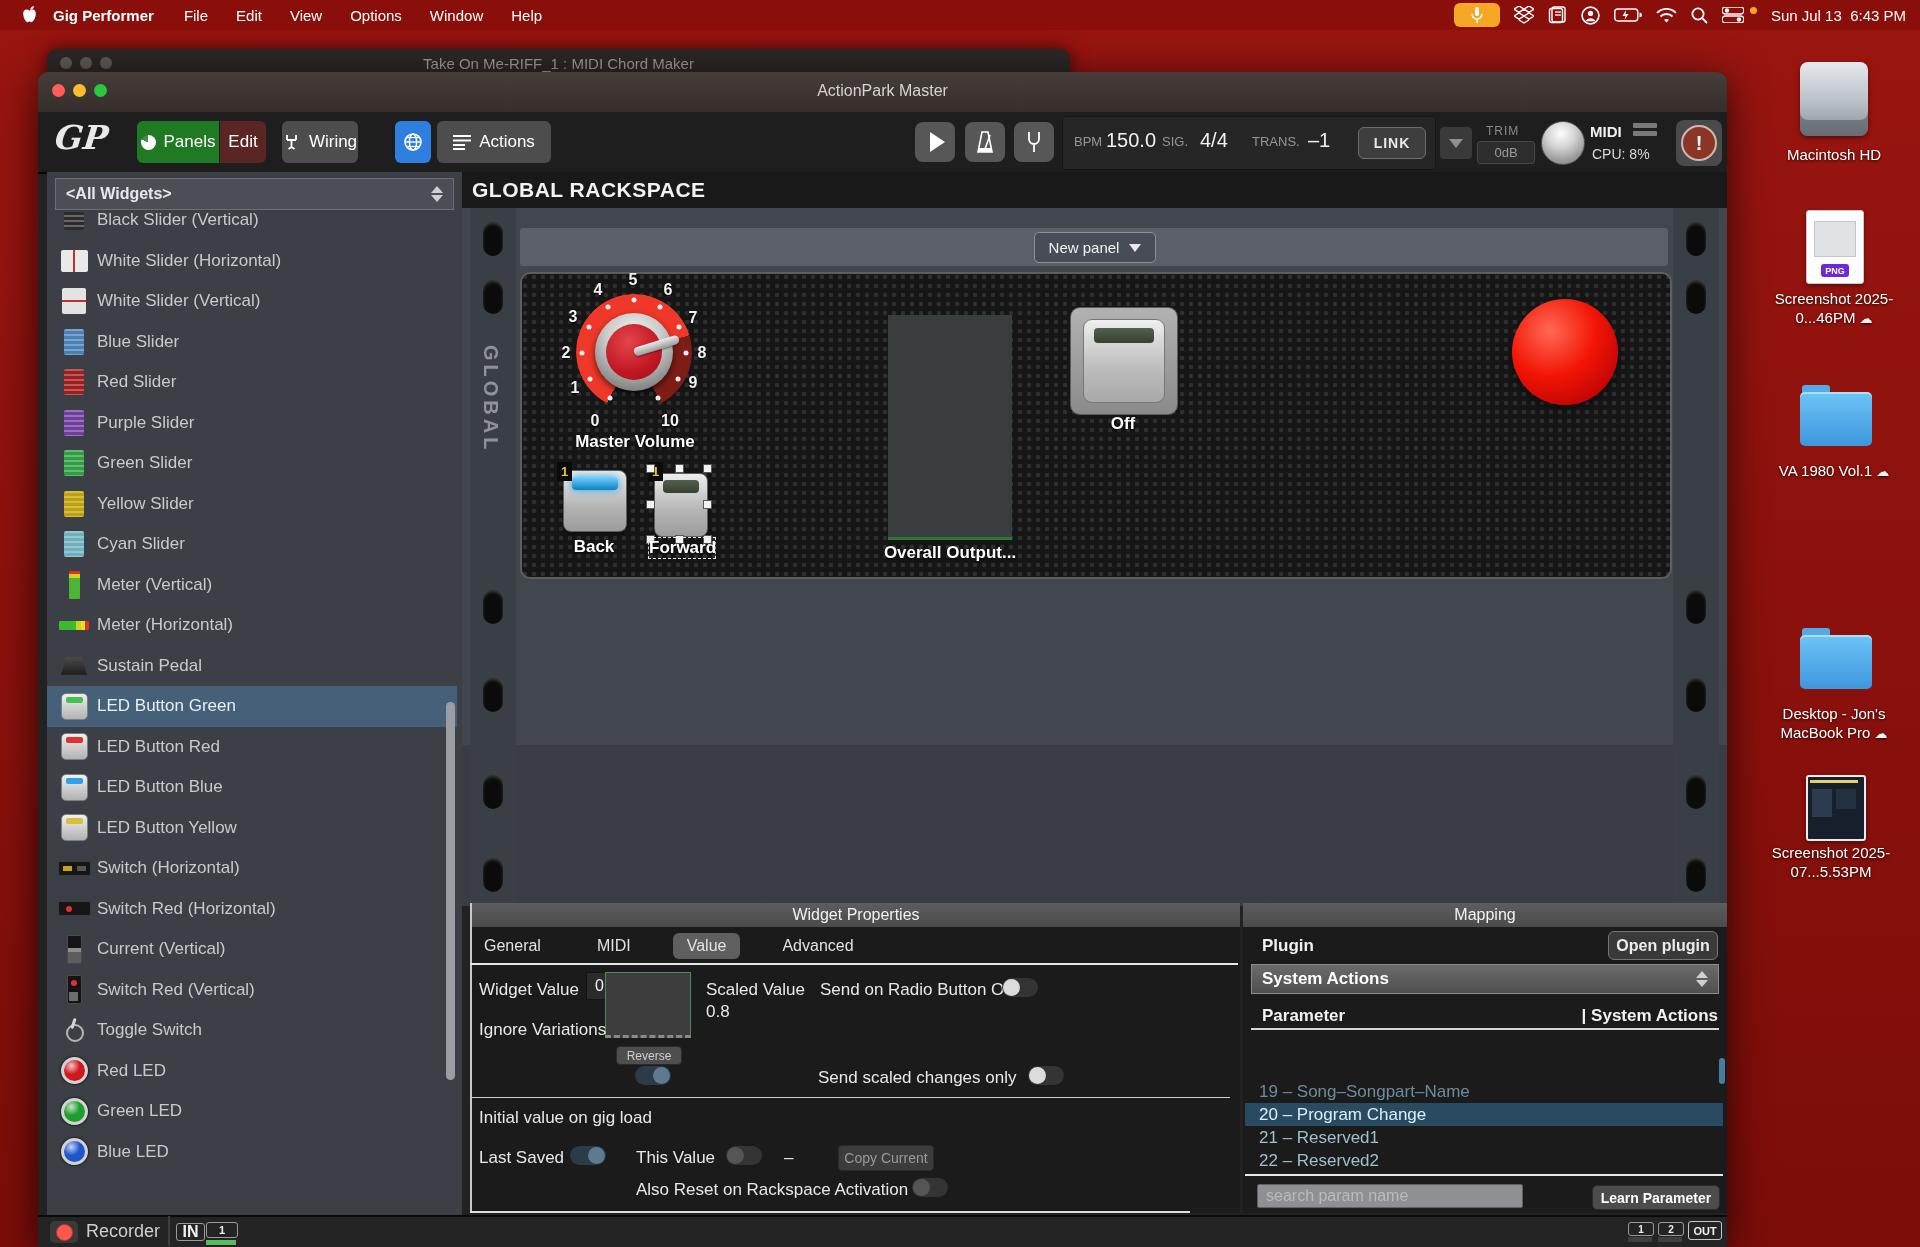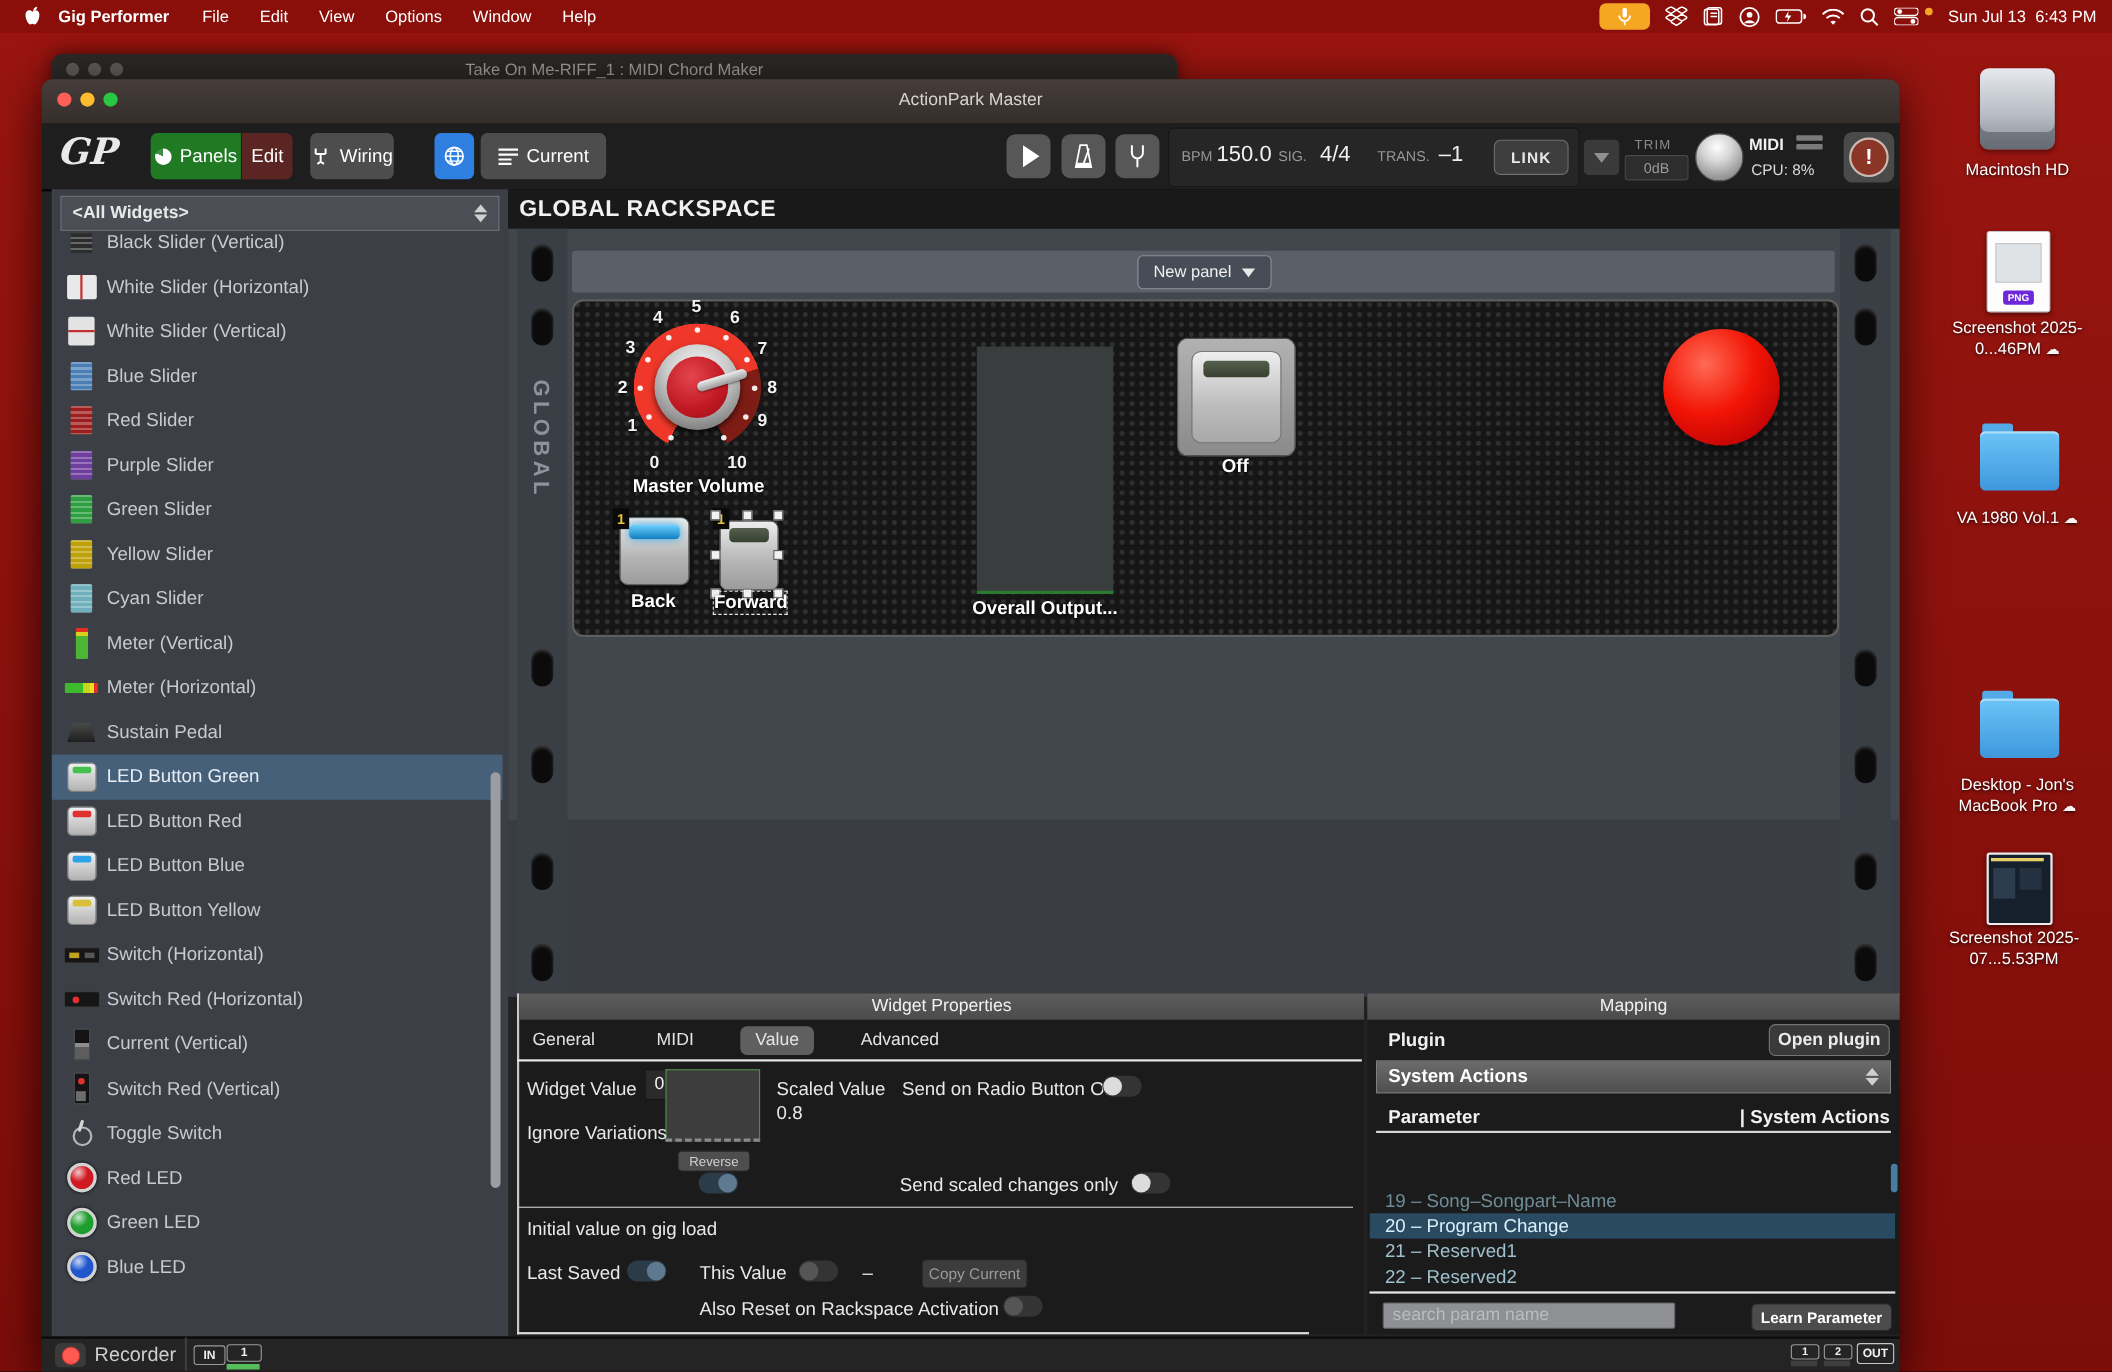--- a/index.html
+++ b/index.html
@@ -360,21 +360,21 @@
   </div>
   <div class="tb-btn b-setlists">
     <svg width="18" height="16" viewBox="0 0 18 16">
         <g stroke="#fff" stroke-width="2">
           <line x1="0" y1="2" x2="18" y2="2"></line>
           <line x1="0" y1="6.5" x2="18" y2="6.5"></line>
           <line x1="0" y1="11" x2="12" y2="11"></line>
           <line x1="0" y1="15" x2="12" y2="15"></line>
         </g>
       </svg>
-    <span>Current</span>
+    <span>Actions</span>
   </div>
 
   <div class="tr-btn" style="left:915px;">
       <span class="play-tri"></span>
     </div>
   <div class="tr-btn" style="left:965px;">
     <svg width="20" height="22" viewBox="0 0 20 22">
         <path d="M7 1 h6 l4 20 h-14 z" fill="none" stroke="#fff" stroke-width="1.6"></path>
         <line x1="10" y1="18" x2="15" y2="4" stroke="#fff" stroke-width="1.6"></line>
         <rect x="4" y="17" width="12" height="4" fill="#fff"></rect>
@@ -735,21 +735,21 @@
   <div class="map-line"></div>
   <input class="search-in" placeholder="search param name" style="">
   <div class="learn-btn">Learn Parameter</div>
 
   <div class="statusbar"></div>
   <div class="rec-btn">
       <span class="rec-dot"></span>
     </div>
   <span class="rec-lab">Recorder</span>
   <div class="sb-div"></div>
-  <div class="io-box" style="left:176px;top:1223px;width:27px;height:16px;font-size:11px;">IN</div>
+  <div class="io-box" style="left:176px;top:1223px;width:27px;height:16px;font-size:16px;">IN</div>
   <div class="io-box" style="left:206px;top:1222px;width:30px;height:14px;font-size:11px;">1</div>
   <div class="grn-bar"></div>
   <div class="io-box" style="left:1628px;top:1222px;width:24px;height:12px;font-size:10px;">1</div>
   <div class="dark-bar" style="left:1628px;"></div>
   <div class="io-box" style="left:1658px;top:1222px;width:24px;height:12px;font-size:10px;">2</div>
   <div class="dark-bar" style="left:1658px;"></div>
   <div class="io-box" style="left:1688px;top:1221px;width:32px;height:17px;font-size:11px;border-color:#c8c8c8;">OUT</div>
 
   <div class="drive"></div>
   <div class="dt-label" style="left:1759px;top:146px;">Macintosh HD</div>

